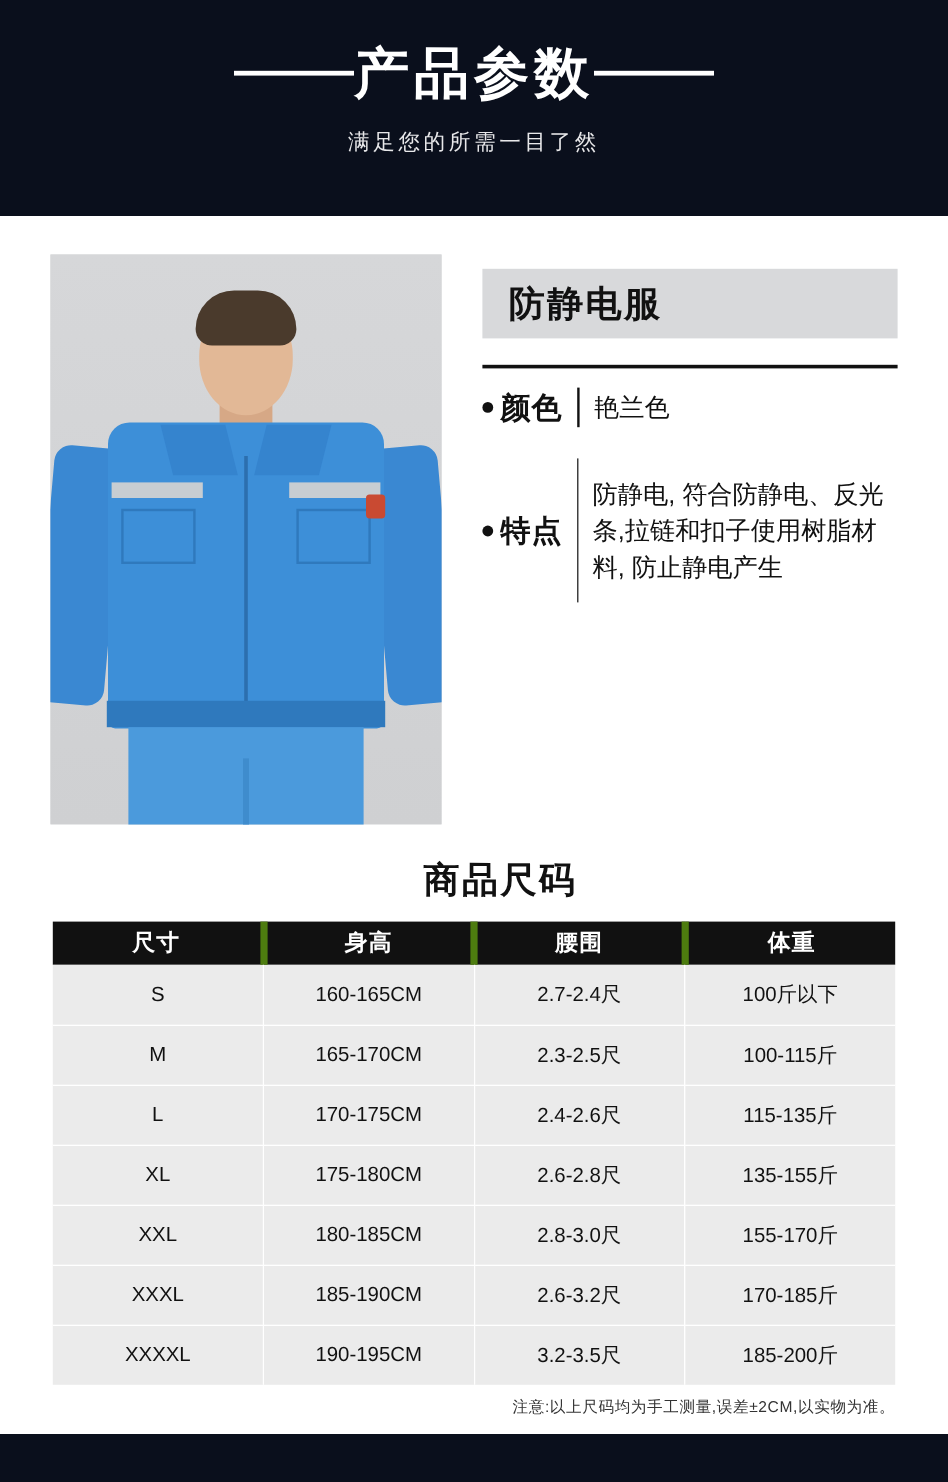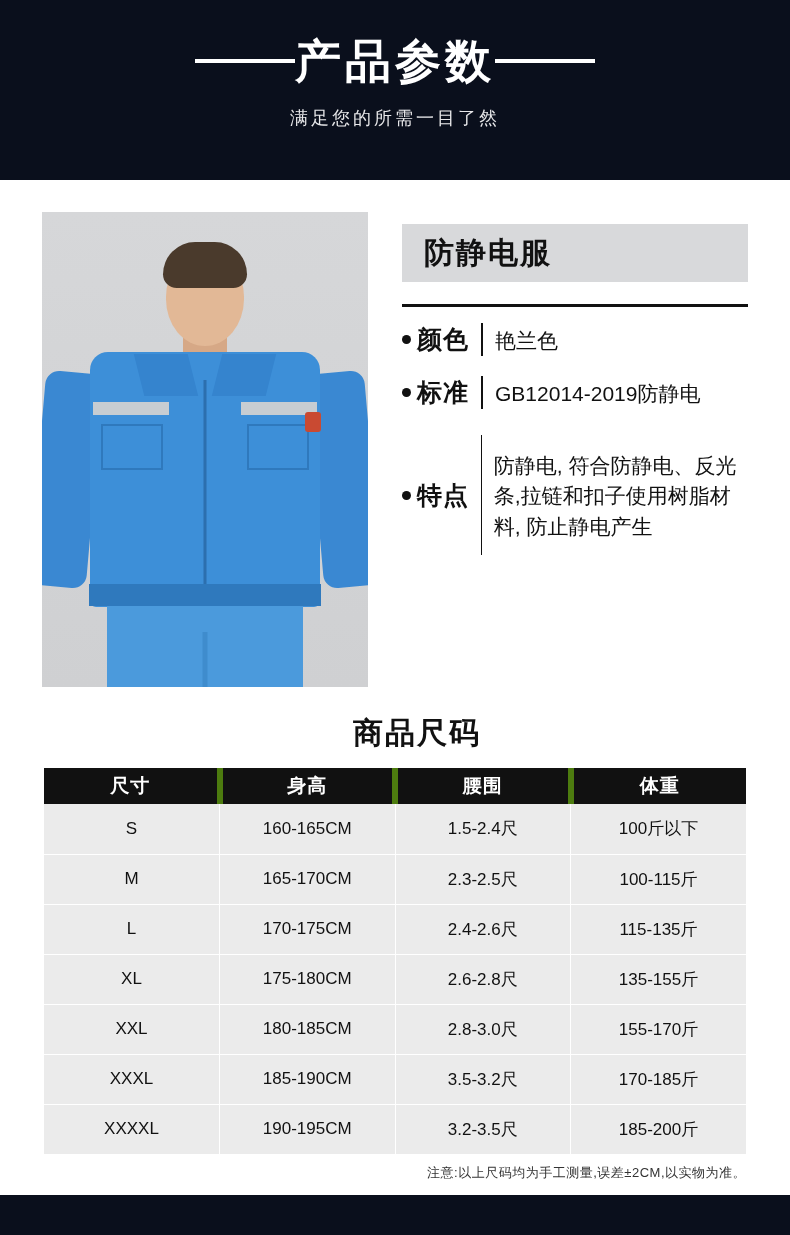--- a/index.html
+++ b/index.html
@@ -297,28 +297,20 @@
 
         <div class="spec-row">
           <span class="spec-label-wrap">
             <span class="bullet"></span>
             <span class="spec-label">颜色</span>
           </span>
           <span class="vbar"></span>
           <span class="spec-value">艳兰色</span>
         </div>
 
-        <div class="spec-row">
-          <span class="spec-label-wrap">
-            <span class="bullet"></span>
-            <span class="spec-label">标准</span>
-          </span>
-          <span class="vbar"></span>
-          <span class="spec-value">GB12014-2019防静电</span>
-        </div>
 
         <div class="spec-row features">
           <span class="spec-label-wrap">
             <span class="bullet"></span>
             <span class="spec-label">特点</span>
           </span>
           <span class="vbar"></span>
           <span class="spec-value">防静电, 符合防静电、反光条,拉链和扣子使用树脂材料, 防止静电产生</span>
         </div>
       </div>
@@ -332,21 +324,21 @@
           <th>尺寸</th>
           <th>身高</th>
           <th>腰围</th>
           <th>体重</th>
         </tr>
       </thead>
       <tbody>
         <tr>
           <td>S</td>
           <td>160-165CM</td>
-          <td>1.5-2.4尺</td>
+          <td>2.7-2.4尺</td>
           <td>100斤以下</td>
         </tr>
         <tr>
           <td>M</td>
           <td>165-170CM</td>
           <td>2.3-2.5尺</td>
           <td>100-115斤</td>
         </tr>
         <tr>
           <td>L</td>
@@ -362,21 +354,21 @@
         </tr>
         <tr>
           <td>XXL</td>
           <td>180-185CM</td>
           <td>2.8-3.0尺</td>
           <td>155-170斤</td>
         </tr>
         <tr>
           <td>XXXL</td>
           <td>185-190CM</td>
-          <td>3.5-3.2尺</td>
+          <td>2.6-3.2尺</td>
           <td>170-185斤</td>
         </tr>
         <tr>
           <td>XXXXL</td>
           <td>190-195CM</td>
           <td>3.2-3.5尺</td>
           <td>185-200斤</td>
         </tr>
       </tbody>
     </table>

